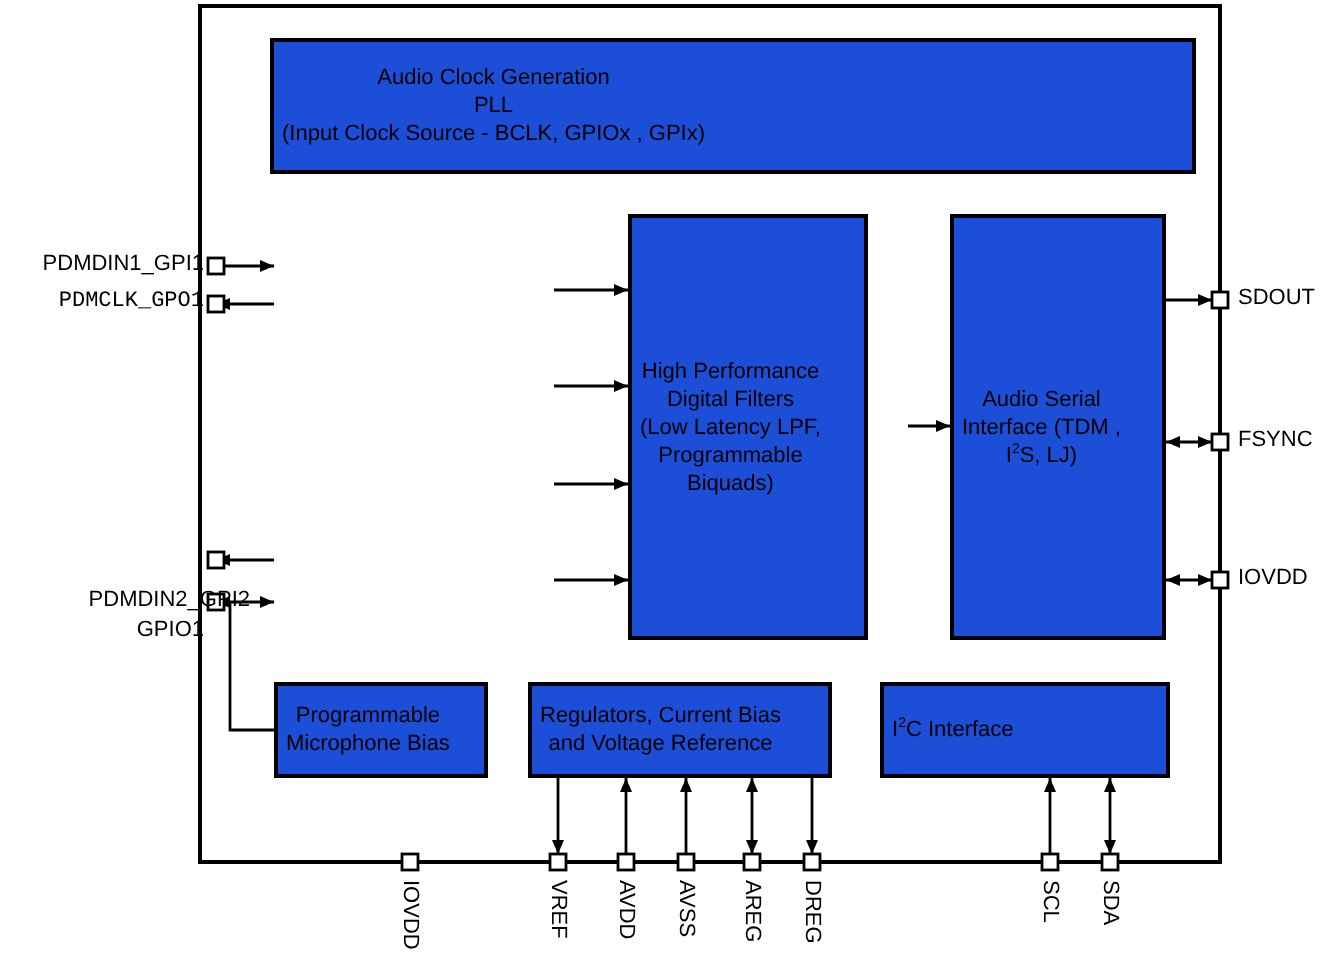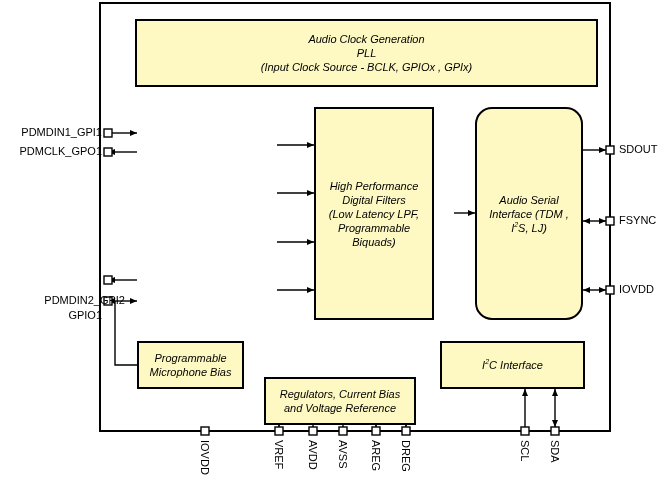--- a/index.html
+++ b/index.html
@@ -1,20 +1,20 @@
 <!DOCTYPE html>
 <html><head>
 <meta charset="utf-8">
 <style>
   html,body{margin:0;padding:0;background:#ffffff;}
   body{width:667px;height:483px;font-family:"Liberation Sans",sans-serif;color:#000;}
   #diagram{position:relative;width:667px;height:483px;overflow:hidden;}
   svg{position:absolute;left:0;top:0;}
-  .blk{position:absolute;border:2px solid #000;background:#fef9c3;box-sizing:border-box;
-       display:flex;align-items:center;justify-content:center;text-align:center;font-style:italic;}
+  .blk{position:absolute;border:2px solid #000;background:#1d4ed8;box-sizing:border-box;
+       display:flex;align-items:center;justify-content:flex-start;text-align:center;}
   .blk .txt{font-size:11px;line-height:14px;padding:0 4px;white-space:pre-line;}
   .pinlbl{position:absolute;font-size:11px;white-space:nowrap;line-height:11px;}
   .pinlbl.l{text-align:right;}
   .pinlbl.r{text-align:right;}
   .vlbl{position:absolute;font-size:11px;white-space:nowrap;line-height:11px;
         transform-origin:0 0;transform:rotate(90deg);}
   sup{font-size:7px;vertical-align:super;line-height:0;}
 </style>
 </head>
 <body>
@@ -88,38 +88,38 @@
 
   <div class="blk" style="left:135px;top:19px;width:463px;height:68px;">
     <div class="txt">Audio Clock Generation<br>PLL<br>(Input Clock Source - BCLK, GPIOx , GPIx)</div>
   </div>
 
 
   <div class="blk" style="left:314px;top:107px;width:120px;height:213px;">
     <div class="txt">High Performance<br>Digital Filters<br>(Low Latency LPF,<br>Programmable<br>Biquads)</div>
   </div>
 
-  <div class="blk" style="left:475px;top:107px;width:108px;height:213px;border-radius:17px;">
+  <div class="blk" style="left:475px;top:107px;width:108px;height:213px;">
     <div class="txt">Audio Serial<br>Interface (TDM ,<br>I<sup>2</sup>S, LJ)</div>
   </div>
 
   <div class="blk" style="left:137px;top:341px;width:107px;height:48px;">
     <div class="txt">Programmable<br>Microphone Bias</div>
   </div>
 
-  <div class="blk" style="left:264px;top:341px;width:152px;height:48px;margin-top:36px;">
+  <div class="blk" style="left:264px;top:341px;width:152px;height:48px;">
     <div class="txt">Regulators, Current Bias<br>and  Voltage Reference</div>
   </div>
 
   <div class="blk" style="left:440px;top:341px;width:145px;height:48px;">
     <div class="txt">I<sup>2</sup>C Interface</div>
   </div>
 
   <div class="pinlbl l" style="left:0px;top:127px;width:102px;">PDMDIN1_GPI1</div>
-  <div class="pinlbl l" style="left:0px;top:146px;width:102px;">PDMCLK_GPO1</div>
+  <div class="pinlbl l" style="left:0px;top:146px;width:102px;font-family:Liberation Mono, monospace;">PDMCLK_GPO1</div>
   <div class="pinlbl l" style="left:0px;top:274px;width:102px;margin-top:36px;">GPIO1</div>
   <div class="pinlbl l" style="left:0px;top:295px;width:125px;">PDMDIN2_GPI2</div>
 
   <div class="pinlbl r" style="left:619px;top:144px;">SDOUT</div>
   <div class="pinlbl r" style="left:619px;top:215px;">FSYNC</div>
   <div class="pinlbl r" style="left:619px;top:284px;">IOVDD</div>
 
   <div class="vlbl" style="left:210px;top:440px;">IOVDD</div>
   <div class="vlbl" style="left:284px;top:440px;">VREF</div>
   <div class="vlbl" style="left:318px;top:440px;">AVDD</div>

